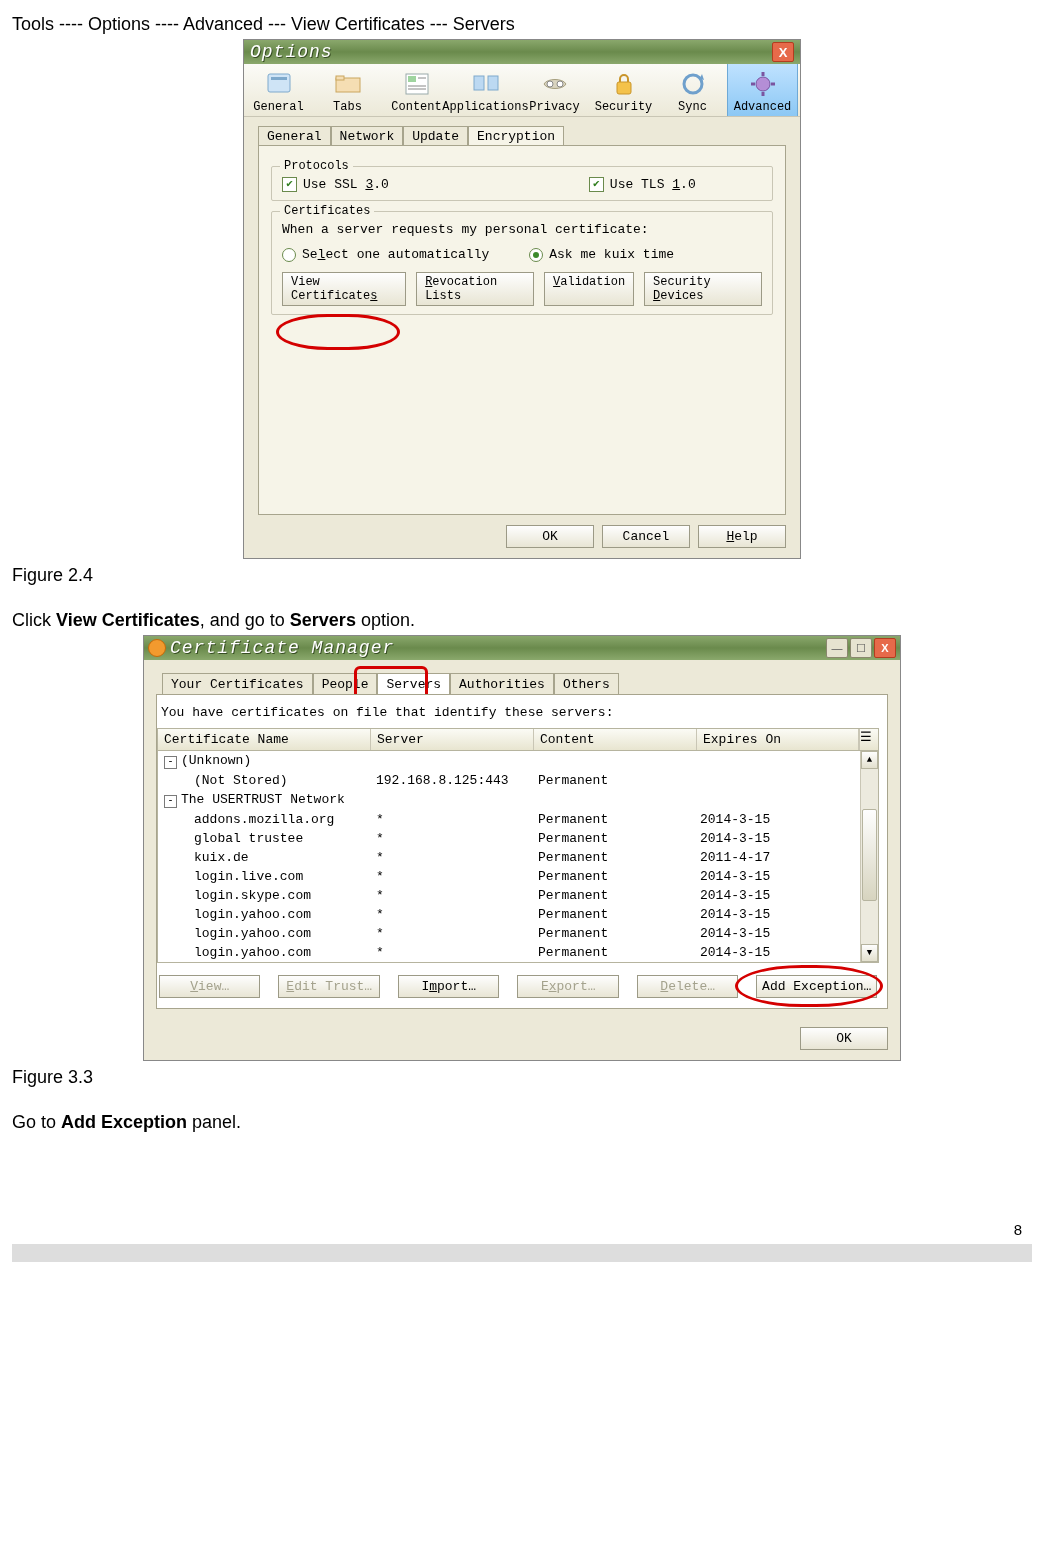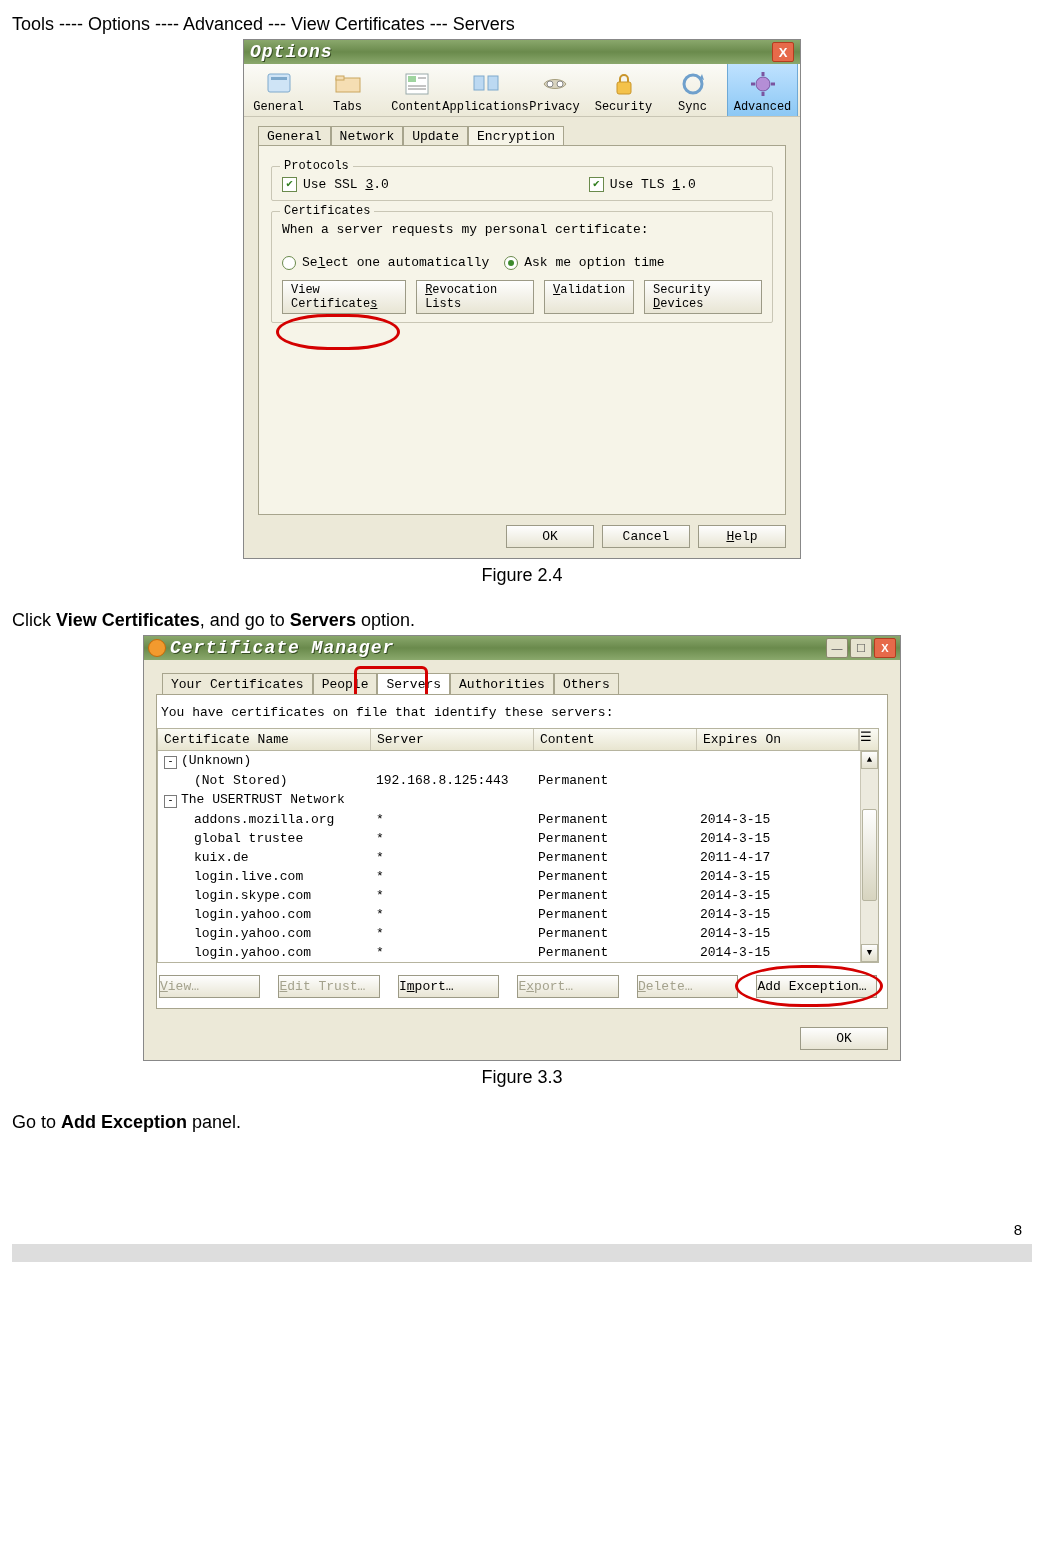--- a/index.html
+++ b/index.html
@@ -1,24 +1,24 @@
 <!DOCTYPE html>
 <html><head>
 <meta charset="utf-8">
 <style>
   body{font-family:Arial,Helvetica,sans-serif;font-size:18px;color:#000;background:#fff;margin:0;padding:8px 12px 0 12px;width:1020px}
   .doc-line{margin:6px 0 4px 0}
   .doc-para{margin:24px 0 4px 0}
   .bold{font-weight:700}
-  .fig-cap{text-align:center;margin:6px 0 10px 0}
+  .fig-cap{margin:6px 0 10px 0}
   .mono{font-family:"Courier New",monospace;font-size:13px}
   
   .win{width:556px;border:1px solid #888;background:#ece9d8;margin:0 auto;position:relative}
   .titlebar{height:24px;background:linear-gradient(#8aa86c,#6a8a4c,#8aa86c);display:flex;align-items:center;padding:0 6px}
-  .ttl{font-family:"Courier New",monospace;font-weight:700;color:#fff;font-style:italic;letter-spacing:1px;text-shadow:1px 1px #374d24;flex:1}
+  .ttl{font-family:"Courier New",monospace;font-weight:400;color:#fff;font-style:italic;letter-spacing:1px;text-shadow:1px 1px #374d24;flex:1}
   .close-btn{width:20px;height:18px;background:#e66a4a;border:1px solid #b23d1f;color:#fff;font-weight:700;font-size:13px;display:flex;align-items:center;justify-content:center;border-radius:2px;cursor:pointer}
   .toolbar{display:flex;background:linear-gradient(#fbfbf7,#ece9d8);border-bottom:1px solid #c9c6b5}
   .tool{width:69px;display:flex;flex-direction:column;align-items:center;padding:6px 0 2px 0;gap:2px}
   .tool .ico{width:34px;height:28px}
   .tool .lbl{font-size:12px}
   .tool.on{background:linear-gradient(#bfe2ff,#8cc8f4);border-left:1px solid #6ea9d6;border-right:1px solid #6ea9d6}
   .subtabs{display:flex;margin:8px 0 0 14px}
   .subtab{background:#ece9d8;border:1px solid #a7a48d;border-bottom:none;padding:2px 8px;position:relative;top:1px}
   .subtab.sel{background:#f6f4e8;font-weight:400}
   .pane{border:1px solid #a7a48d;background:#f6f4e8;margin:0 14px 0 14px;padding:16px 8px 10px 8px;min-height:342px;position:relative}
@@ -58,21 +58,21 @@
   .rows{flex:1}
   .tr{display:flex;font-size:13px;padding:1px 0}
   .td{padding:1px 6px}
   .td1{width:200px}.td2{width:150px}.td3{width:150px}.td4{flex:1}
   .exp{display:inline-block;width:11px;height:11px;border:1px solid #7a7a7a;font-size:10px;line-height:10px;text-align:center;margin-right:4px;background:#fff}
   .indent{margin-left:30px}
   .sb{width:17px;background:#eceade;border-left:1px solid #c9c6b5;display:flex;flex-direction:column}
   .sbarrow{height:16px;border:1px solid #b6b49f;background:linear-gradient(#fefefe,#e3e0ce);font-size:9px;display:flex;align-items:center;justify-content:center}
   .sbthumb{background:linear-gradient(#fefefe,#d7d4bf);border:1px solid #b6b49f;margin:2px 1px;height:90px;margin-top:40px;border-radius:2px}
   .cm-btnrow{display:flex;gap:18px;margin:12px 2px 2px 2px;position:relative}
-  .cmbtn{background:linear-gradient(#fefefe,#e8e5d4);border:1px solid #9c9a86;padding:3px 0;font-size:13px;width:104px;}
+  .cmbtn{background:linear-gradient(#fefefe,#e8e5d4);border:1px solid #9c9a86;padding:3px 0;font-size:13px;width:104px;text-align:center}
   .cmbtn.dis{color:#a4a28d}
   .hl3{position:absolute;right:-6px;top:-10px;width:142px;height:36px;border:3px solid #d40000;border-radius:50%/55%}
   .ok-row{display:flex;justify-content:flex-end;padding:10px 12px 10px 0}
   .page-no{text-align:right;font-size:15px;color:#000;margin-top:88px;padding-right:10px}
   .footer-bar{height:18px;background:#ddd;margin-top:6px}
   .u{text-decoration:underline}
 </style>
 </head>
 <body>
 
@@ -173,30 +173,30 @@
               <span class="mark">✔</span>
             </span>
           <span>Use TLS <span class="u">1</span>.0</span>
         </span>
       </div>
     </div>
 
     <div class="group" style="position:relative">
       <span class="legend">Certificates</span>
       <div>When a server requests my personal certificate:</div>
-      <div class="row" style="gap:15px;margin-top:18px">
+      <div class="row" style="gap:40px;margin-top:10px">
         <span class="row">
           <span class="rad"></span>
           <span>Se<span class="u">l</span>ect one automatically</span>
         </span>
         <span class="row">
           <span class="rad">
               <span class="dot"></span>
             </span>
-          <span>Ask me option time</span>
+          <span>Ask me kuix time</span>
         </span>
       </div>
       <div class="btnrow">
         <span class="btn">View Certificate<span class="u">s</span></span>
         <span class="btn"><span class="u">R</span>evocation Lists</span>
         <span class="btn"><span class="u">V</span>alidation</span>
         <span class="btn">Security <span class="u">D</span>evices</span>
       </div>
       <div class="highlight-oval hl1"></div>
     </div>

